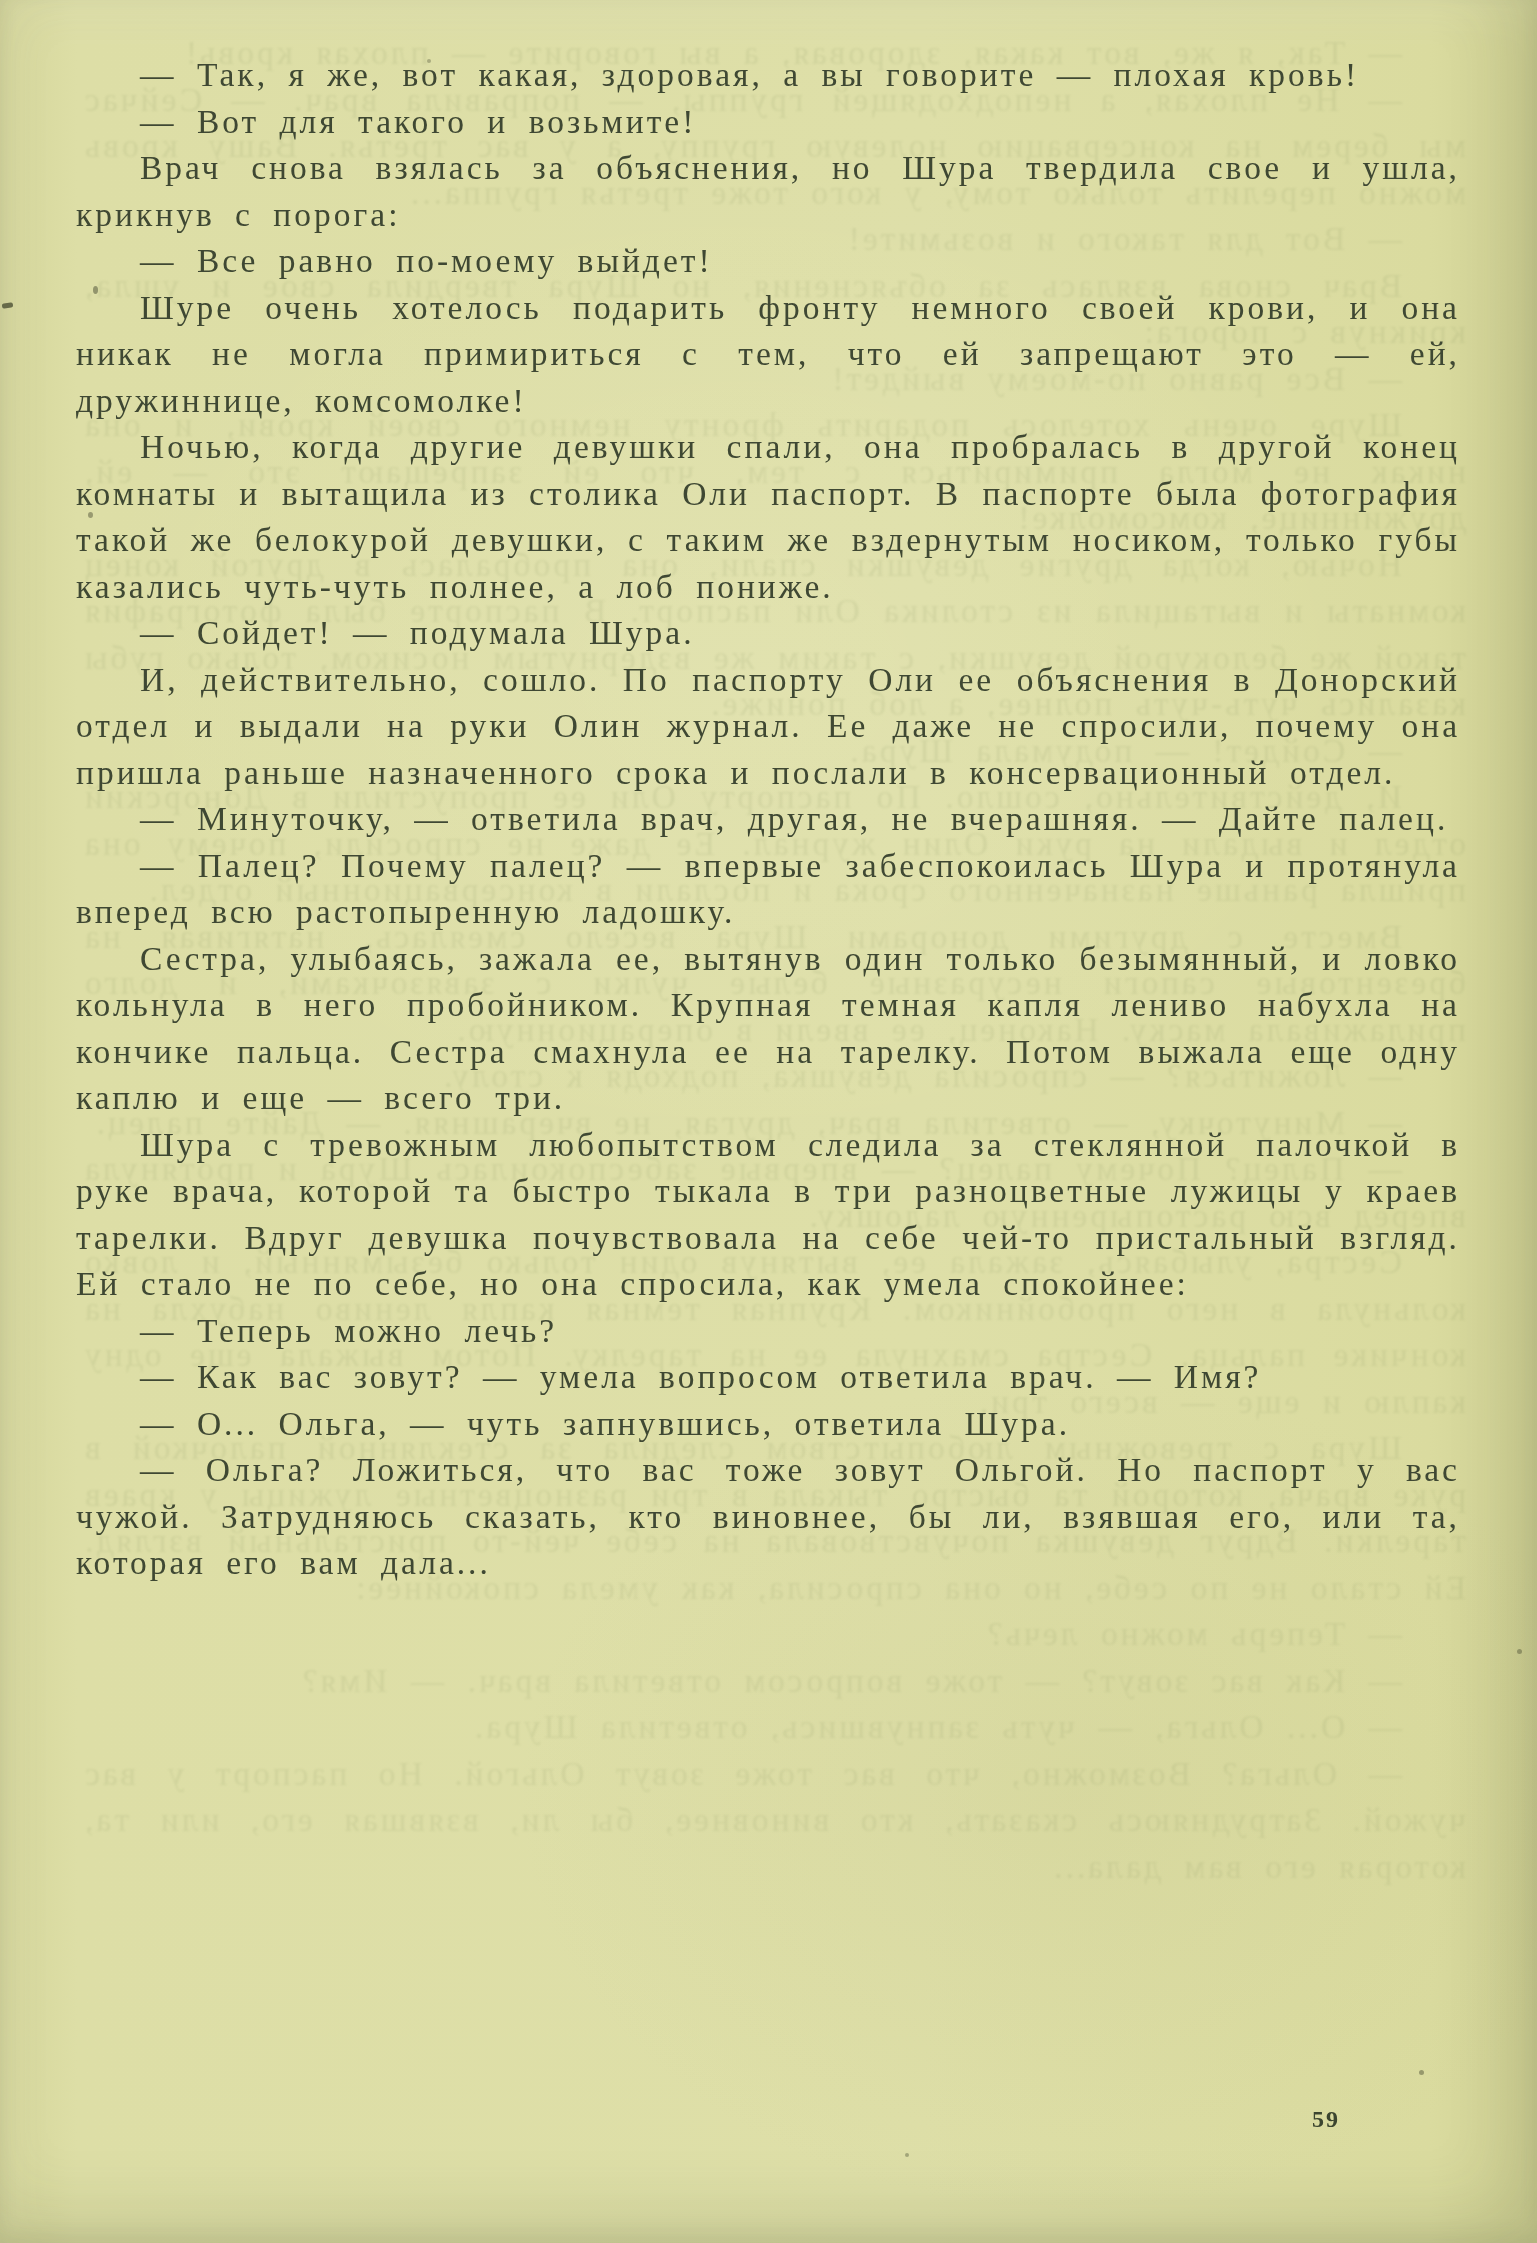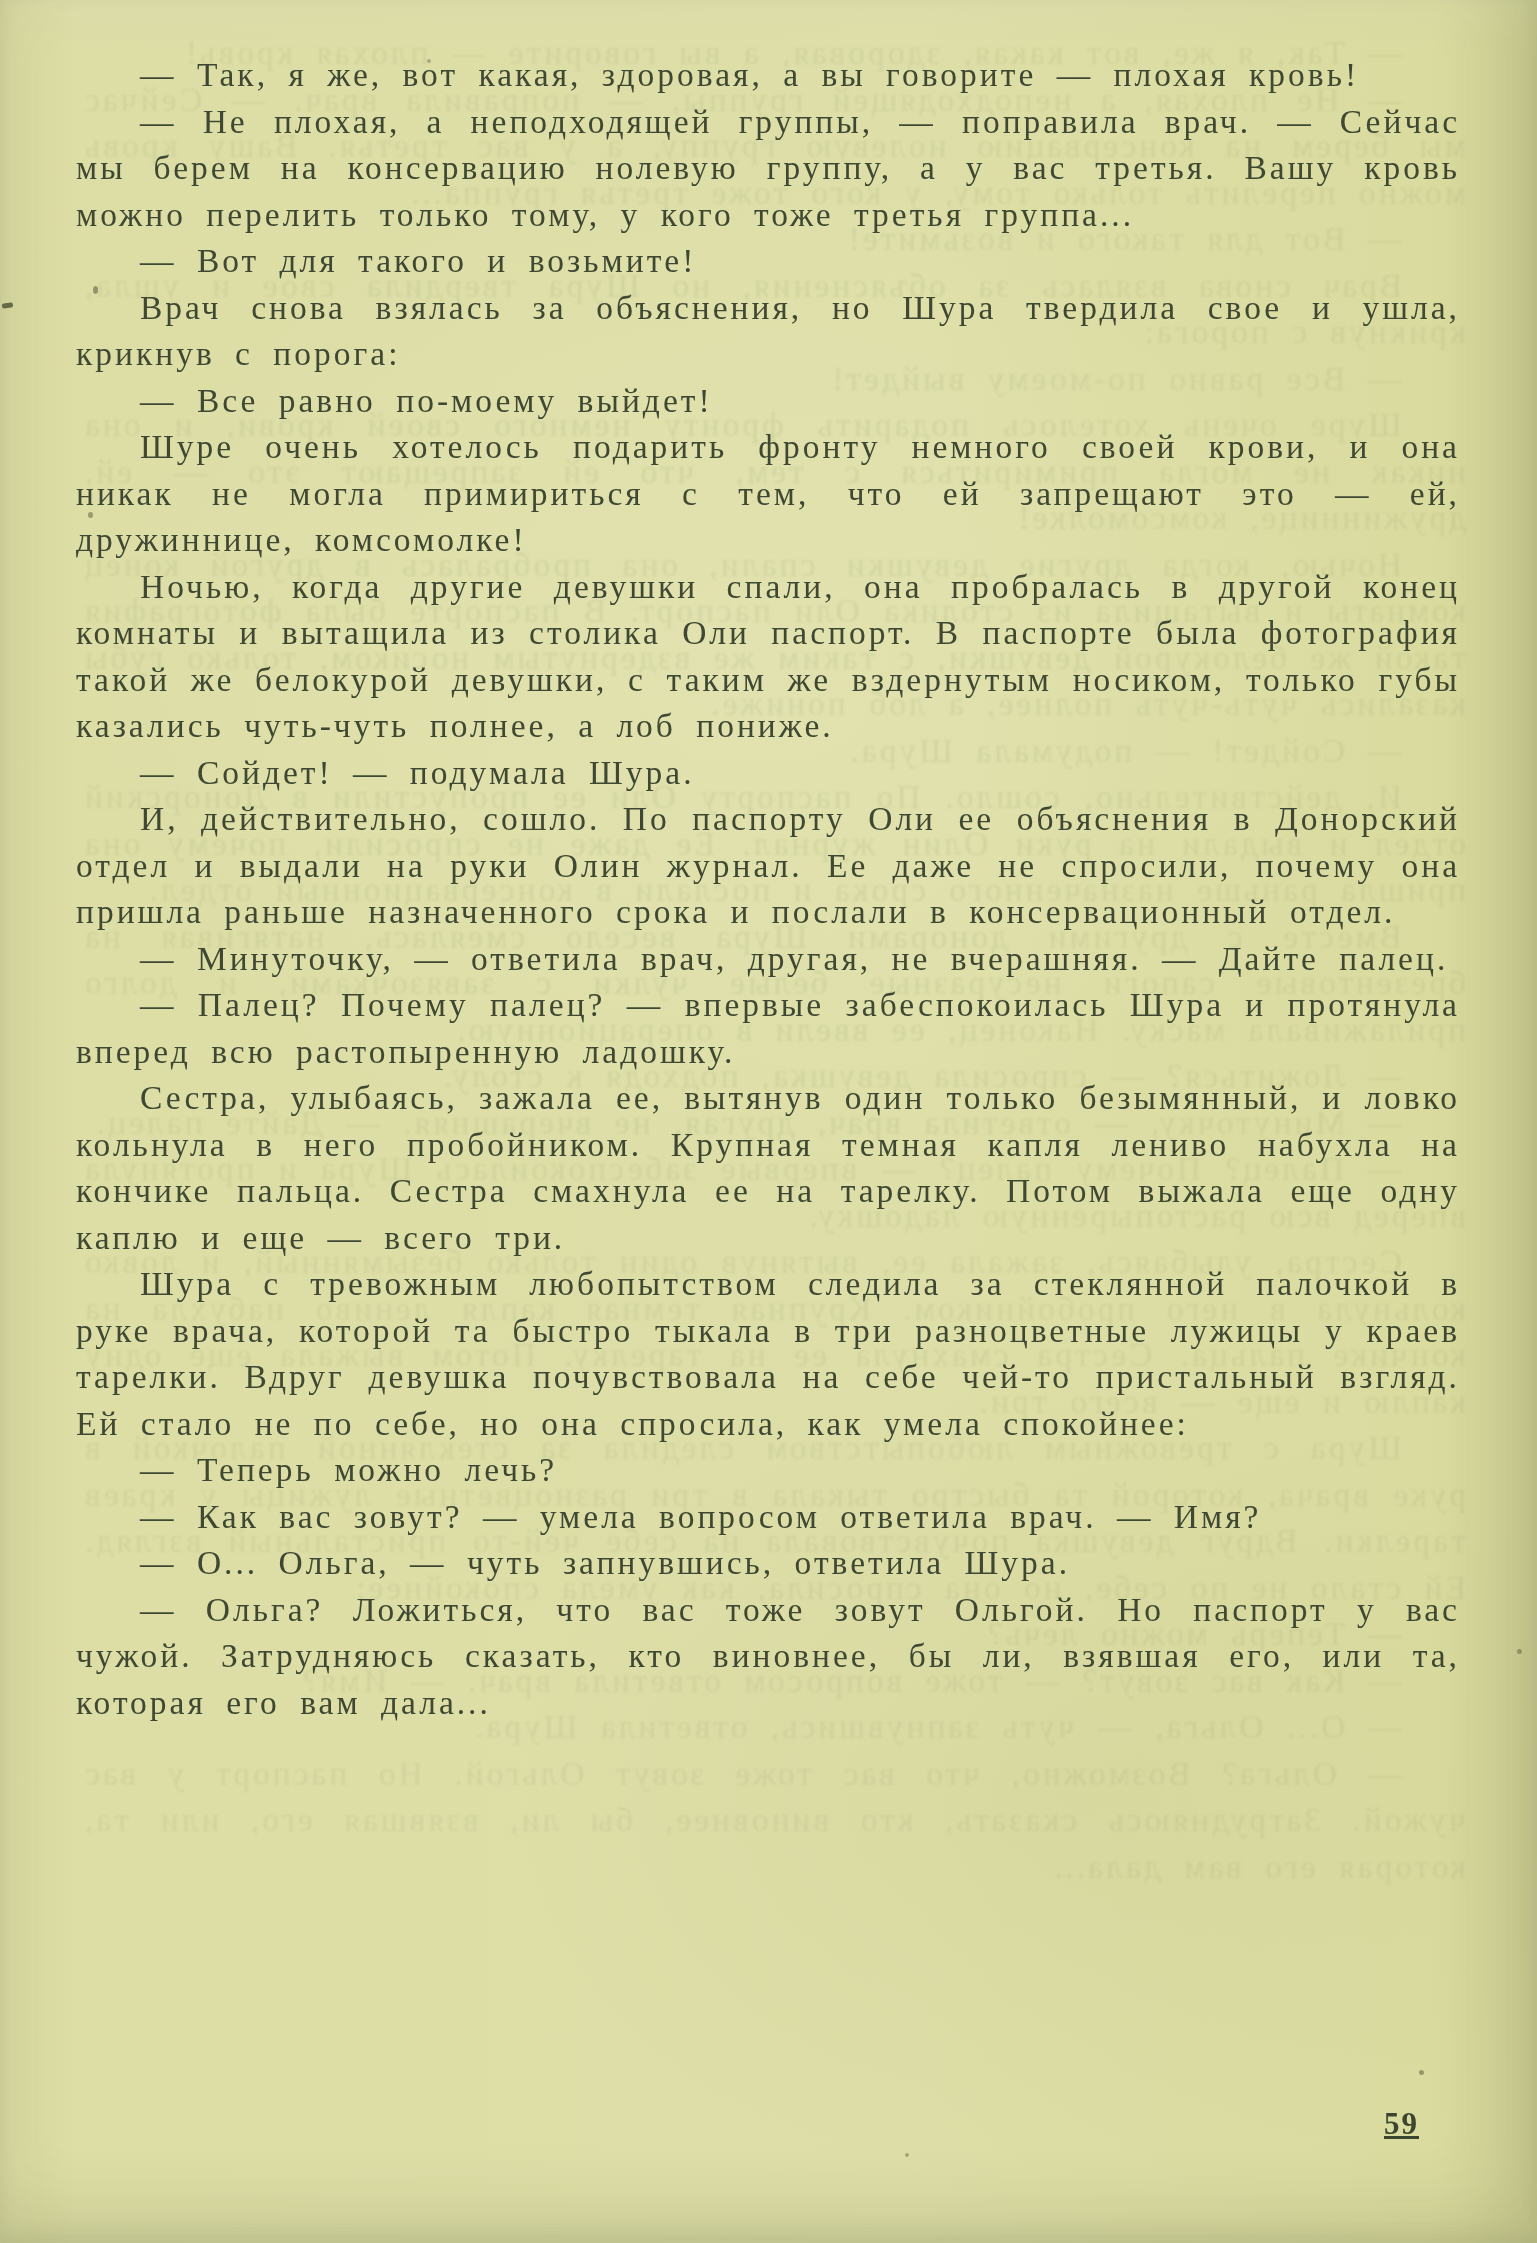--- a/index.html
+++ b/index.html
@@ -56,27 +56,26 @@
     pointer-events: none;
   }
   .ghost-layer .text-block {
     position: static;
     left: auto;
     top: auto;
     color: inherit;
   }
   .page-number {
     position: absolute;
-    left: 1384px;
+    left: 1312px;
     top: 2106px;
     color: #3c452f;
-    font-size: 31px;
+    font-size: 24px;
     letter-spacing: 2px;
     font-weight: bold;
-    text-decoration: underline;
   }
   .speck {
     position: absolute;
     background: rgba(62,66,42,0.72);
     border-radius: 50%;
   }
   .speck.s1 { left: 2px;    top: 303px;  width: 11px; height: 5px; border-radius: 2px; transform: rotate(-8deg); }
   .speck.s2 { left: 93px;   top: 286px;  width: 5px;  height: 8px; opacity: .65; }
   .speck.s3 { left: 88px;   top: 512px;  width: 5px;  height: 6px; opacity: .6; }
   .speck.s4 { left: 1517px; top: 1649px; width: 5px;  height: 5px; opacity: .55; }
@@ -108,21 +107,20 @@
     <p>Шура с тревожным любопытством следила за стеклянной палочкой в руке врача, которой та быстро тыкала в три разноцветные лужицы у краев тарелки. Вдруг девушка почувствовала на себе чей-то пристальный взгляд. Ей стало не по себе, но она спросила, как умела спокойнее:</p>
     <p>— Теперь можно лечь?</p>
     <p>— Как вас зовут? — тоже вопросом ответила врач. — Имя?</p>
     <p>— О... Ольга, — чуть запнувшись, ответила Шура.</p>
     <p>— Ольга? Возможно, что вас тоже зовут Ольгой. Но паспорт у вас чужой. Затрудняюсь сказать, кто виновнее, бы ли, взявшая его, или та, которая его вам дала...</p>
   </div>
     </div>
 
   <div class="text-block">
     <p>— Так, я же, вот какая, здоровая, а вы говорите — плохая кровь!</p>
-    <p>— Не плохая, а неподходящей группы, — поправила врач. — Сейчас мы берем на консервацию нолевую группу, а у вас третья. Вашу кровь можно перелить только тому, у кого тоже третья группа...</p>
     <p>— Вот для такого и возьмите!</p>
     <p>Врач снова взялась за объяснения, но Шура твердила свое и ушла, крикнув с порога:</p>
     <p>— Все равно по-моему выйдет!</p>
     <p>Шуре очень хотелось подарить фронту немного своей крови, и она никак не могла примириться с тем, что ей запрещают это — ей, дружиннице, комсомолке!</p>
     <p>Ночью, когда другие девушки спали, она пробралась в другой конец комнаты и вытащила из столика Оли паспорт. В паспорте была фотография такой же белокурой девушки, с таким же вздернутым носиком, только губы казались чуть-чуть полнее, а лоб пониже.</p>
     <p>— Сойдет! — подумала Шура.</p>
     <p>И, действительно, сошло. По паспорту Оли ее объяснения в Донорский отдел и выдали на руки Олин журнал. Ее даже не спросили, почему она пришла раньше назначенного срока и послали в консервационный отдел.</p>
     <p>— Минуточку, — ответила врач, другая, не вчерашняя. — Дайте палец.</p>
     <p>— Палец? Почему палец? — впервые забеспокоилась Шура и протянула вперед всю растопыренную ладошку.</p>
     <p>Сестра, улыбаясь, зажала ее, вытянув один только безымянный, и ловко кольнула в него пробойником. Крупная темная капля лениво набухла на кончике пальца. Сестра смахнула ее на тарелку. Потом выжала еще одну каплю и еще — всего три.</p>

